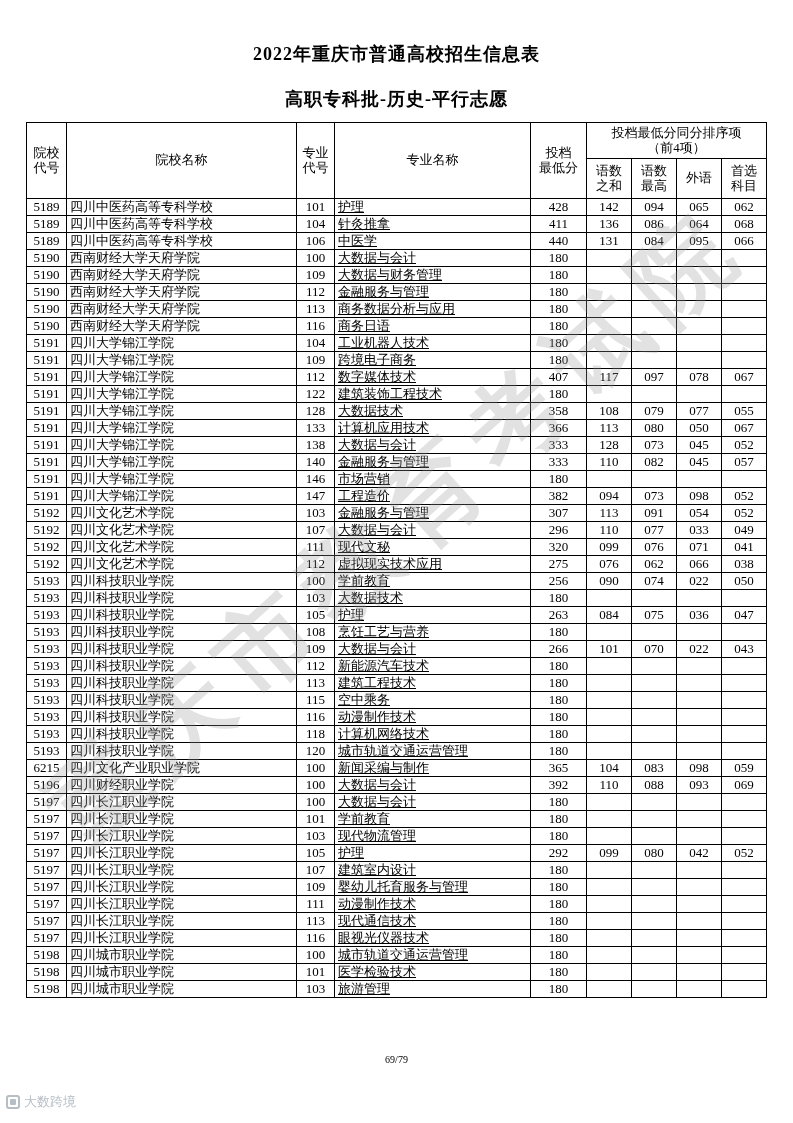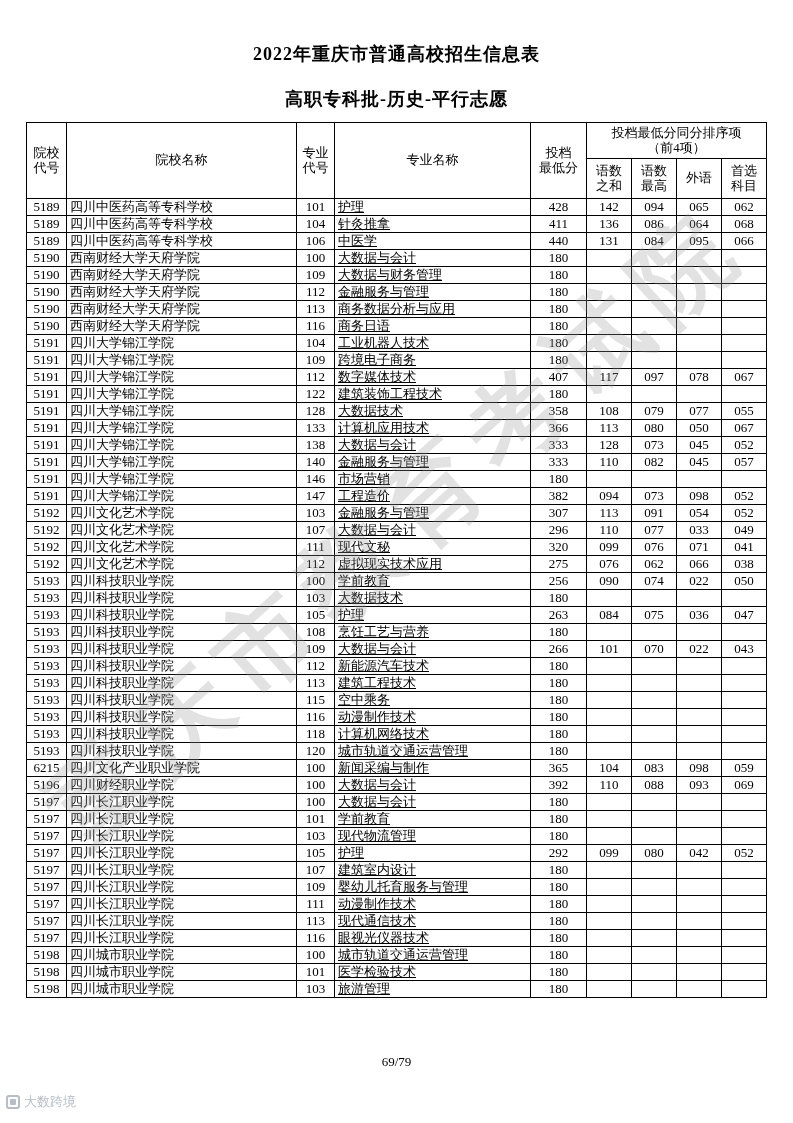--- a/index.html
+++ b/index.html
@@ -73,21 +73,21 @@
     color: rgba(150, 150, 150, 0.28);
     z-index: 2;
     pointer-events: none;
   }
   .page-number {
     position: absolute;
     left: 0;
     right: 0;
     top: 1054px;
     text-align: center;
-    font-size: 13px;
+    font-size: 10px;
     z-index: 1;
   }
   .footer-logo {
     position: absolute;
     left: 6px;
     bottom: 12px;
     display: flex;
     align-items: center;
     gap: 4px;
     color: #b6bdc4;

